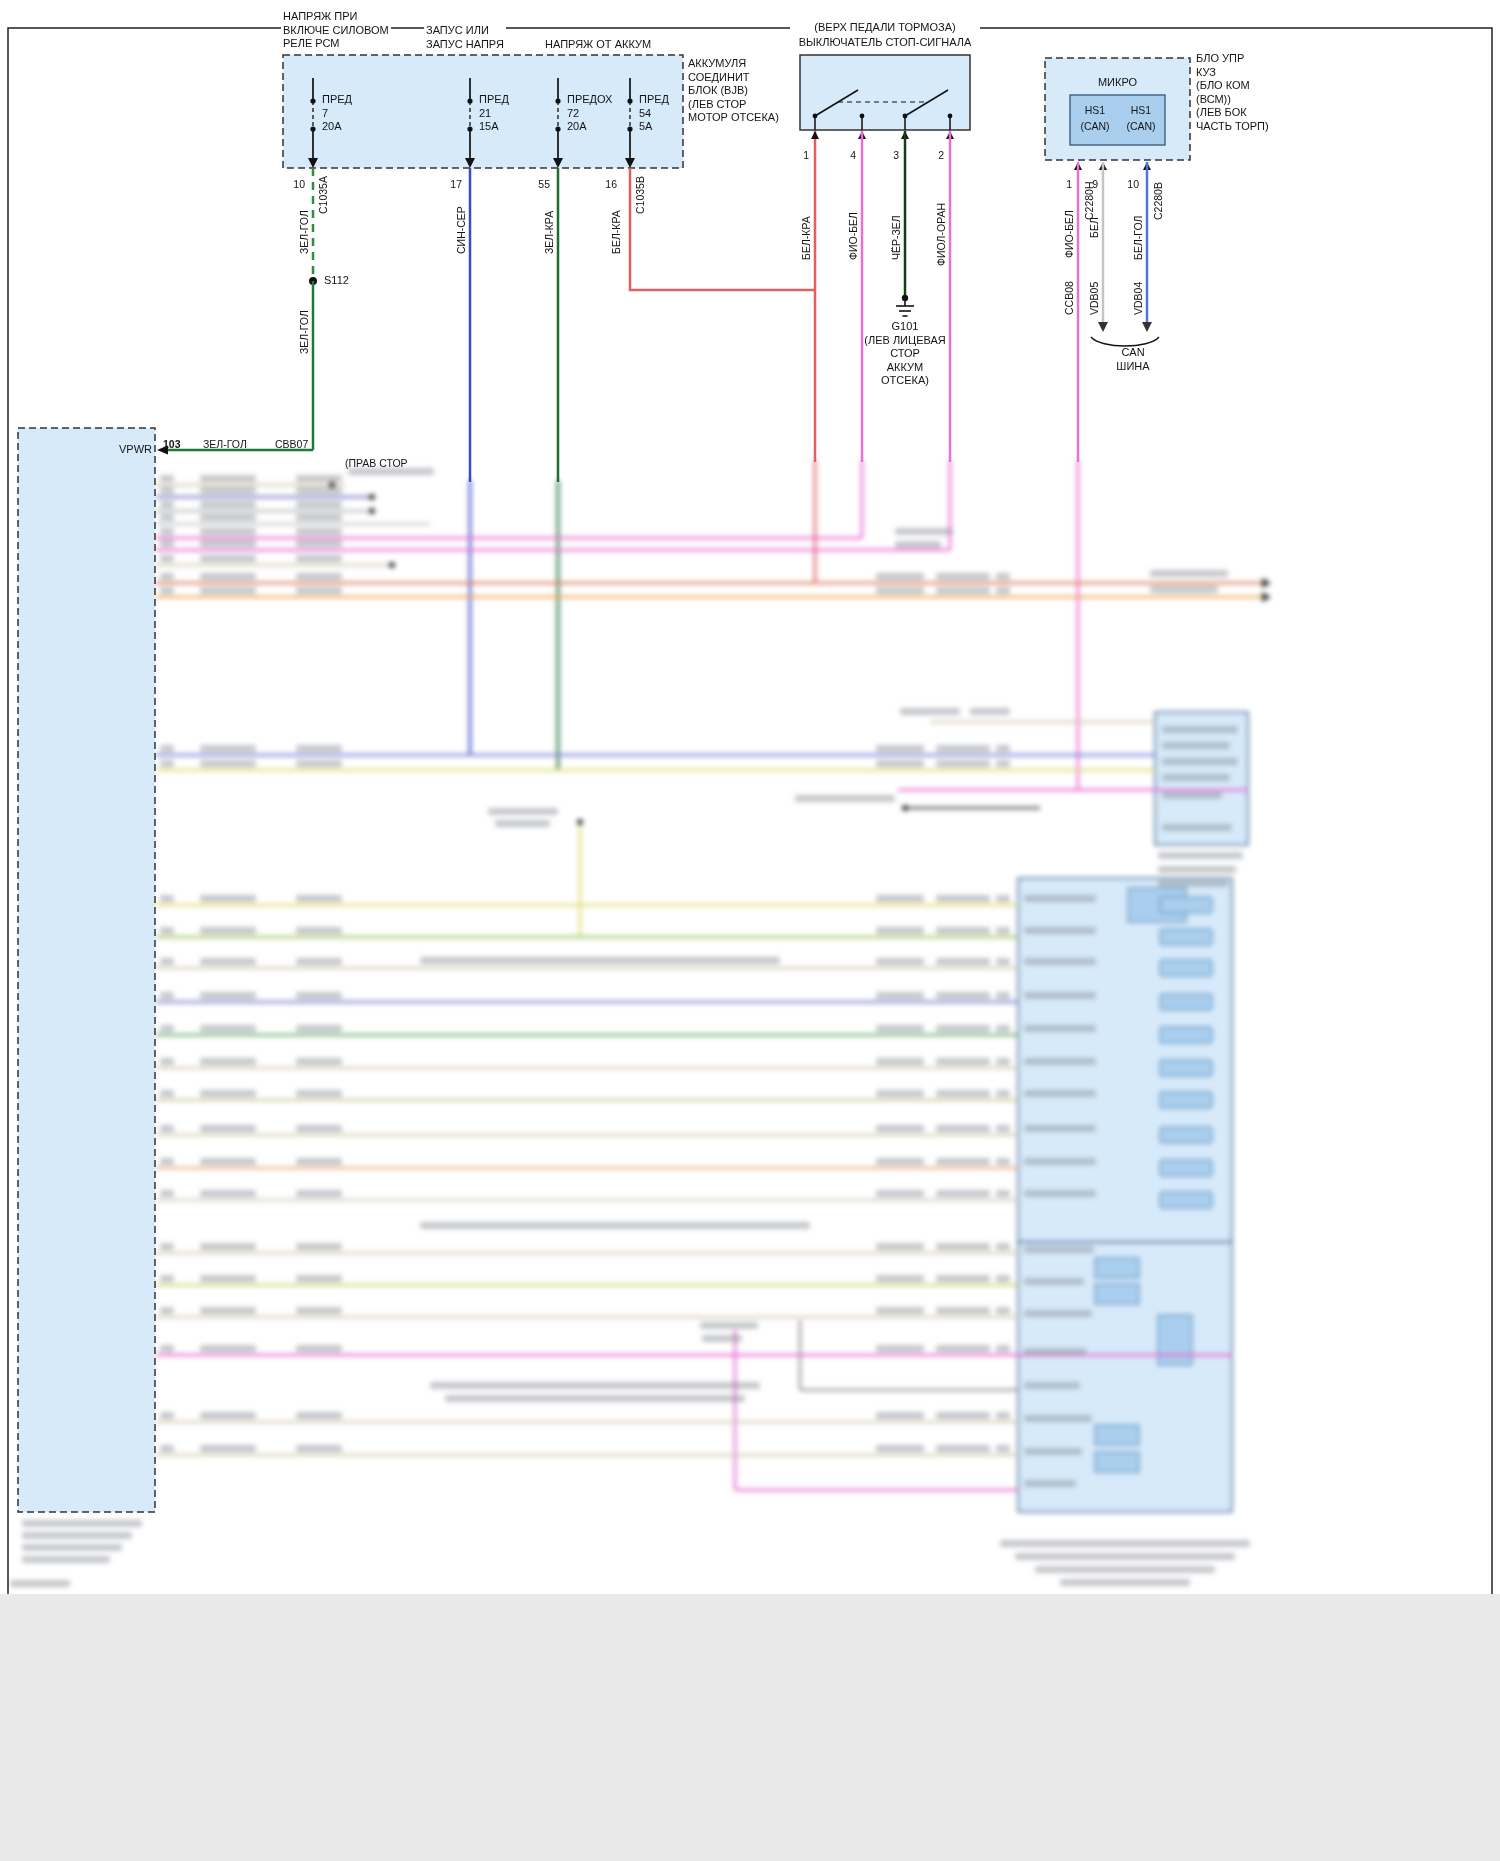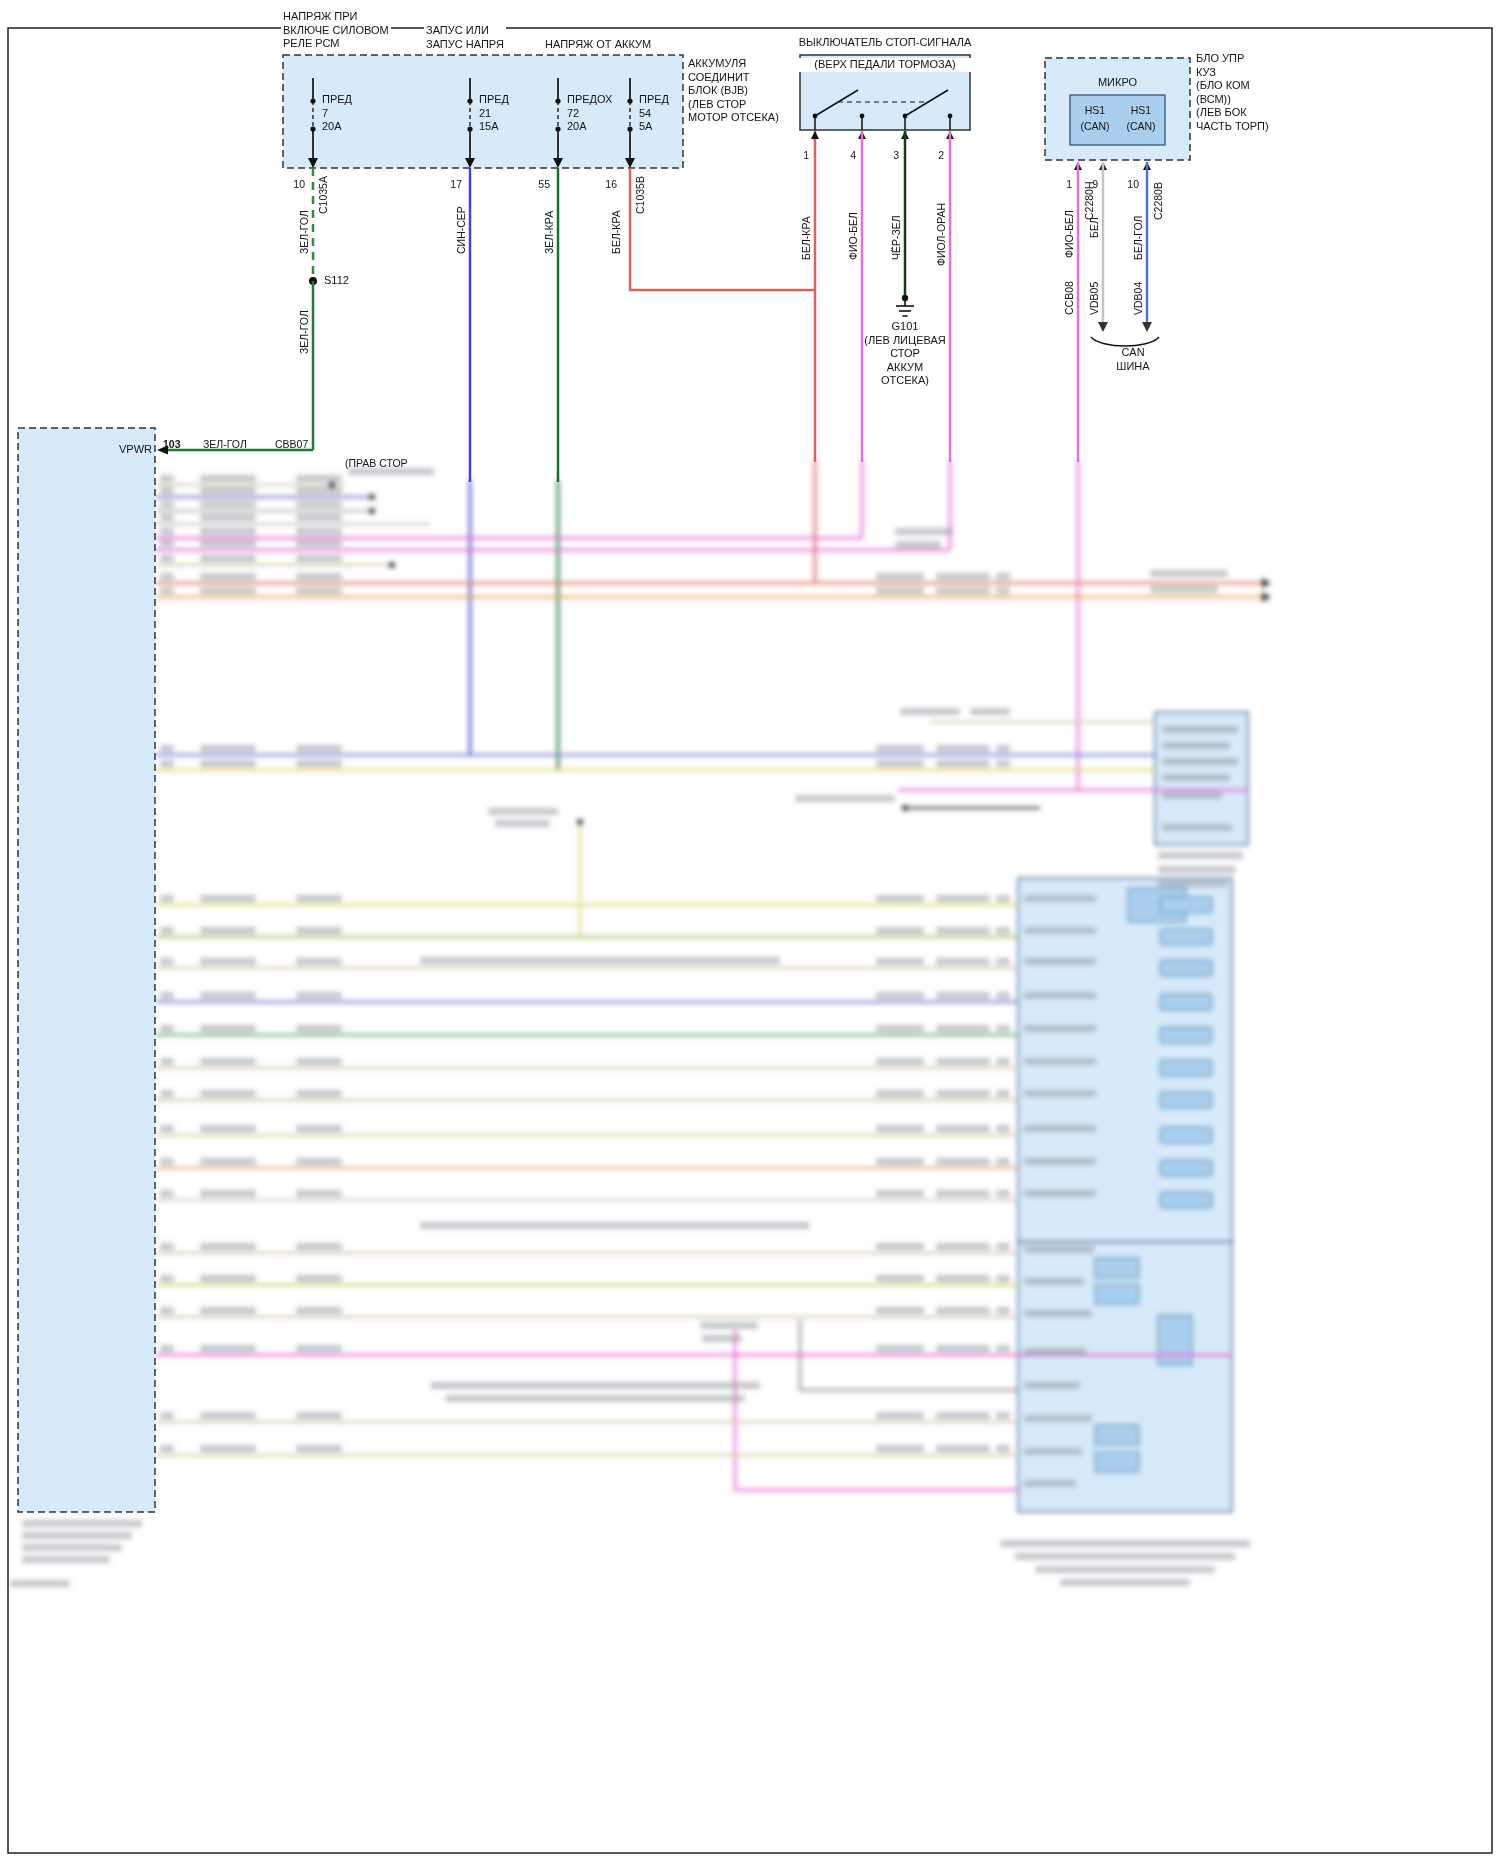--- a/index.html
+++ b/index.html
@@ -1,17 +1,17 @@
 <!DOCTYPE html>
 <html><head>
 <meta charset="utf-8">
 <style>
   * { margin:0; padding:0; box-sizing:border-box; }
   body { background:#e9e9e9; font-family:"Liberation Sans", sans-serif; }
-  .canvas { position:relative; width:1500px; height:1861px; background:#ffffff; overflow:hidden; }
+  .canvas { position:relative; width:1500px; height:1594px; background:#ffffff; overflow:hidden; }
   svg.layer { position:absolute; left:0; top:0; }
   .blurwrap { position:absolute; left:0; top:0; width:1500px; height:1861px; filter:blur(2.4px); }
   .lbl { position:absolute; font-size:11px; line-height:13.5px; color:#141414; white-space:pre-line; }
   .small { font-size:10.5px; line-height:16px; }
   .c { text-align:center; }
   .r { text-align:right; }
   .bg { background:#ffffff; padding:0 2px; }
   .vl { position:absolute; font-size:10.5px; color:#141414; white-space:nowrap;
         transform-origin:0 0; transform:rotate(-90deg); line-height:12px; }
 </style>
@@ -460,21 +460,21 @@
   <div class="vl" style="left:317px;top:214px;">C1035A</div>
   <div class="vl" style="left:298px;top:254px;">ЗЕЛ-ГОЛ</div>
   <div class="vl" style="left:298px;top:354px;">ЗЕЛ-ГОЛ</div>
   <div class="vl" style="left:455px;top:254px;">СИН-СЕР</div>
   <div class="vl" style="left:543px;top:254px;">ЗЕЛ-КРА</div>
   <div class="vl" style="left:610px;top:254px;">БЕЛ-КРА</div>
   <div class="vl" style="left:634px;top:214px;">C1035B</div>
 
   <div class="lbl" style="left:324px;top:274px;">S112</div>
 
-  <div class="lbl c bg" style="left:790px;top:21px;width:190px;margin-top:37px;">(ВЕРХ ПЕДАЛИ ТОРМОЗА)</div>
+  <div class="lbl c bg" style="left:790px;top:21px;width:190px;">(ВЕРХ ПЕДАЛИ ТОРМОЗА)</div>
   <div class="lbl c bg" style="left:790px;top:36px;width:190px;">ВЫКЛЮЧАТЕЛЬ СТОП-СИГНАЛА</div>
 
   <div class="lbl small r" style="left:797px;top:147px;width:12px;">1</div>
   <div class="lbl small r" style="left:844px;top:147px;width:12px;">4</div>
   <div class="lbl small r" style="left:887px;top:147px;width:12px;">3</div>
   <div class="lbl small r" style="left:932px;top:147px;width:12px;">2</div>
 
   <div class="vl" style="left:800px;top:260px;">БЕЛ-КРА</div>
   <div class="vl" style="left:847px;top:260px;">ФИО-БЕЛ</div>
   <div class="vl" style="left:890px;top:260px;">ЧЁР-ЗЕЛ</div>

